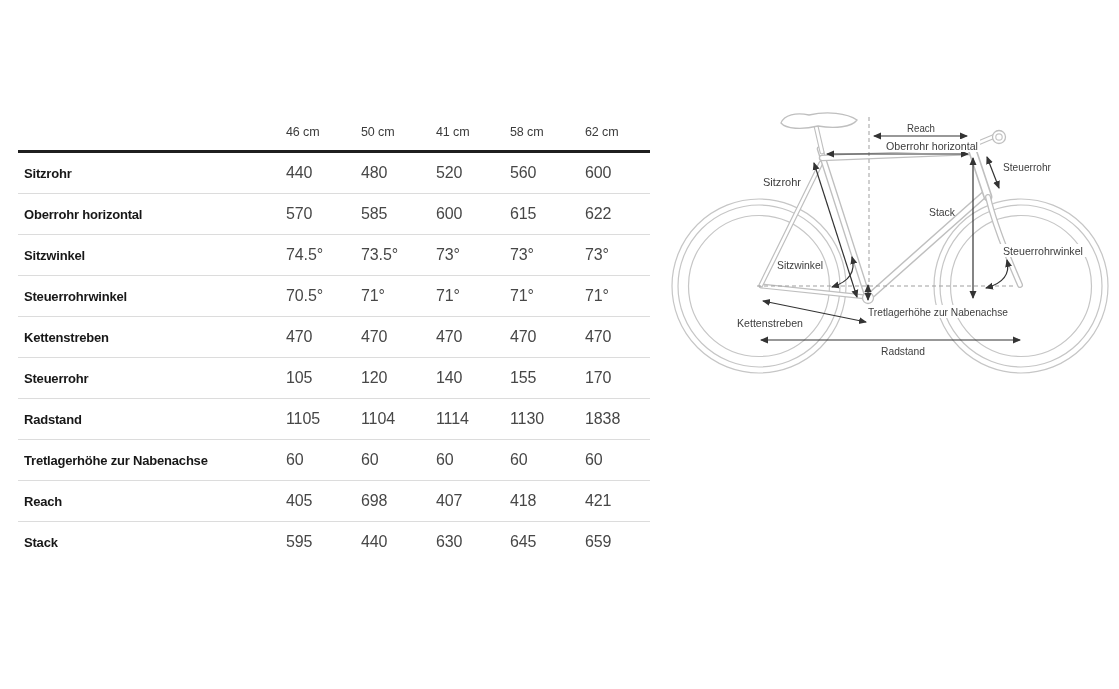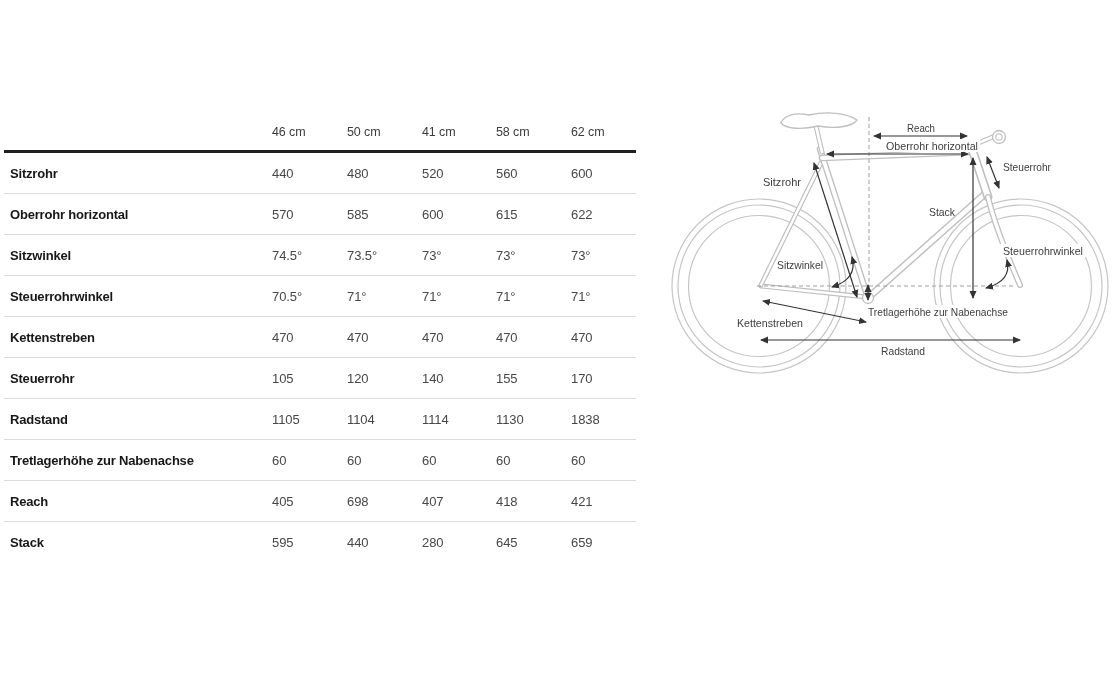--- a/index.html
+++ b/index.html
@@ -3,40 +3,40 @@
 <meta charset="utf-8">
 <style>
   html,body{margin:0;padding:0;}
   body{
     width:1119px;height:689px;position:relative;overflow:hidden;
     background:#ffffff;
     font-family:"Liberation Sans", sans-serif;
   }
   
   .geo-table{
-    position:absolute;left:4px;top:114px;width:632px;
+    position:absolute;left:18px;top:114px;width:632px;
   }
   .t-row{
     display:grid;
     grid-template-columns:268px 75px 75px 74px 75px 65px;
     align-items:center;
     height:40px;
     border-bottom:1px solid #dcdcdc;
   }
   .t-row.t-head{
     height:36px;
     border-bottom:3px solid #1f1f1f;
   }
   .t-row:last-child{border-bottom:none;}
   .t-label{
     font-weight:bold;font-size:13px;color:#171717;
     padding-left:6px;letter-spacing:-0.2px;white-space:nowrap;
   }
   .t-h{font-size:12.5px;color:#3c3c3c;letter-spacing:-0.1px;}
-  .t-val{font-size:13px;color:#474747;letter-spacing:-0.1px;}
+  .t-val{font-size:16px;color:#474747;letter-spacing:-0.1px;}
   
   .diagram-wrap{position:absolute;left:660px;top:95px;width:459px;height:320px;}
   .wheel{fill:none;stroke:#c6c6c6;stroke-width:1.2;}
   .tg{fill:none;stroke:#bfbfbf;stroke-linecap:round;}
   .tw{fill:none;stroke:#ffffff;stroke-linecap:round;}
   .dash{fill:none;stroke:#9f9f9f;stroke-width:1;stroke-dasharray:4 3;}
   .arrow{fill:none;stroke:#333333;stroke-width:1.2;}
   .lbl{font-family:"Liberation Sans", sans-serif;font-size:11.5px;fill:#3d3d3d;}
   .lblbg{fill:#ffffff;}
   .part{fill:#ffffff;stroke:#bfbfbf;stroke-width:1.3;}
@@ -122,21 +122,21 @@
       <div class="t-val">405</div>
       <div class="t-val">698</div>
       <div class="t-val">407</div>
       <div class="t-val">418</div>
       <div class="t-val">421</div>
     </div>
     <div class="t-row">
       <div class="t-label">Stack</div>
       <div class="t-val">595</div>
       <div class="t-val">440</div>
-      <div class="t-val">280</div>
+      <div class="t-val">630</div>
       <div class="t-val">645</div>
       <div class="t-val">659</div>
     </div>
   </div>
 
 <svg class="diagram-wrap" viewBox="660 95 459 320" xmlns="http://www.w3.org/2000/svg">
   <defs>
     <marker id="ahE" markerUnits="userSpaceOnUse" markerWidth="8" markerHeight="8" refX="7" refY="4" orient="auto">
       <path d="M0,0.5 L8,4 L0,7.5 Z" fill="#333333"></path>
     </marker>

